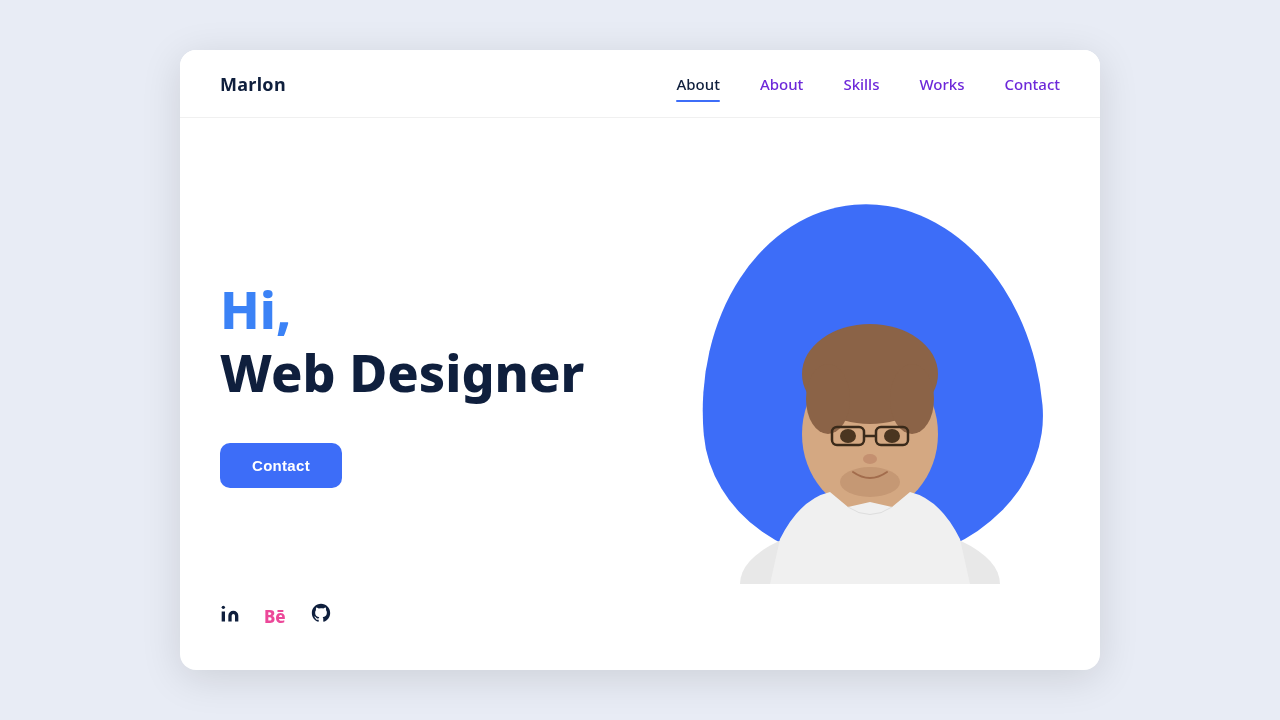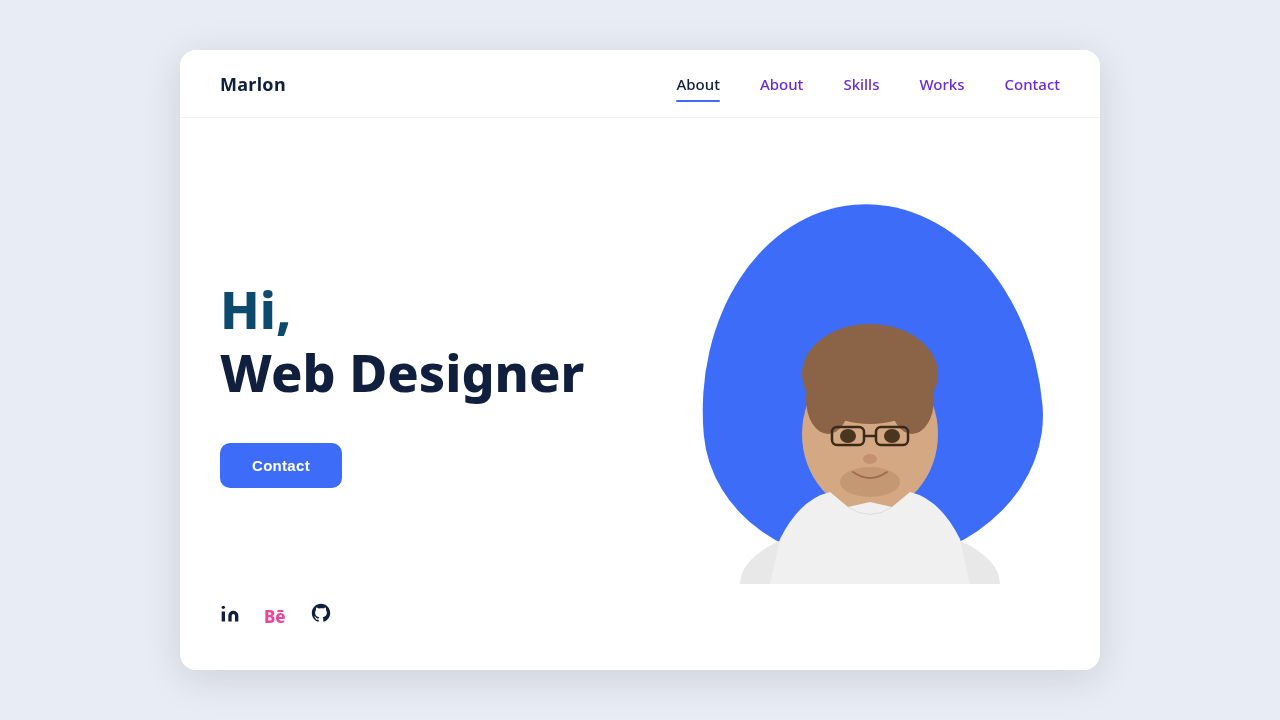--- a/index.html
+++ b/index.html
@@ -87,21 +87,21 @@
     
     .hero-text {
       flex: 1;
       max-width: 500px;
       z-index: 2;
     }
 
     .hero-hi {
       font-size: 52px;
       font-weight: 800;
-      color: #0c4a6e;
+      color: #3b82f6;
       line-height: 1.1;
       margin-bottom: 4px;
     }
 
     .hero-iam {
       font-size: 52px;
       font-weight: 800;
       color: #0f1f3d;
       line-height: 1.2;
       margin-bottom: 0px;

